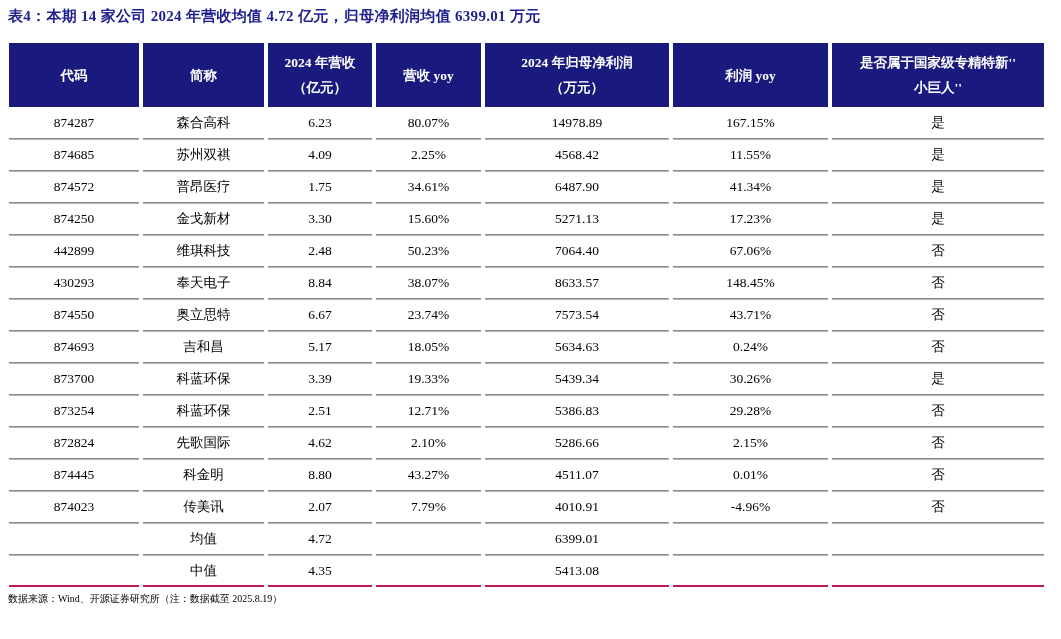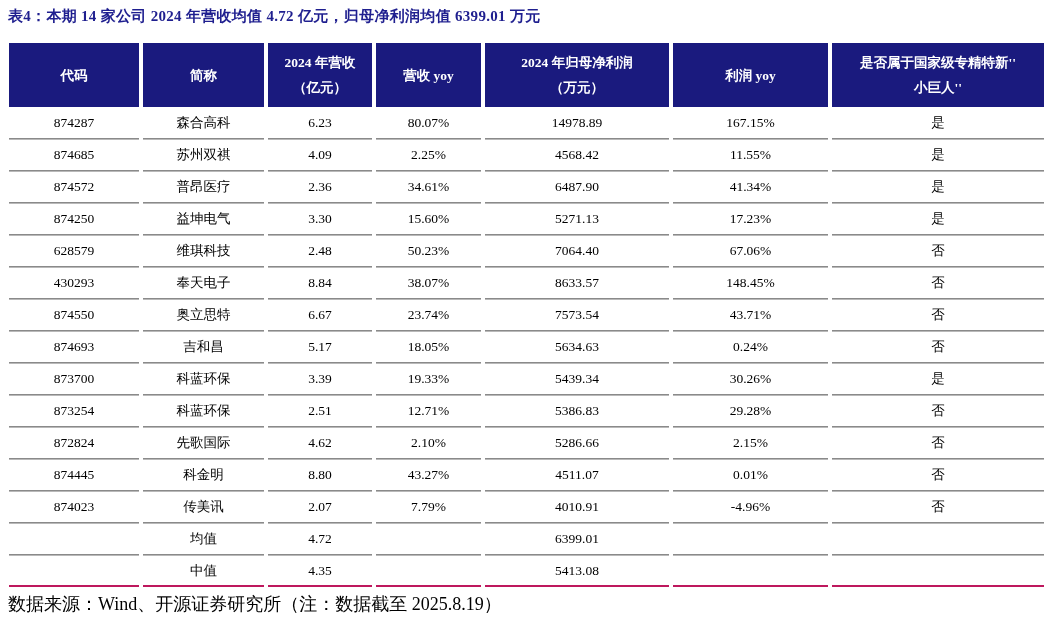--- a/index.html
+++ b/index.html
@@ -58,21 +58,21 @@
     border-bottom: 1px solid #8a8a8a;
     border-top: 1px solid #b9b9b9;
     background: #ffffff;
     white-space: nowrap;
   }
   tbody tr:first-child td { border-top: none; }
   tbody tr:last-child td { border-bottom: 2px solid #be185d; }
 
   .source-note {
     margin: 5px 0 0 8px;
-    font-size: 18px;
+    font-size: 10px;
     color: #000000;
     white-space: nowrap;
   }
 </style>
 </head>
 <body>
 
 <div class="page">
 
   <div class="table-title">表4：本期 14 家公司 2024 年营收均值 4.72 亿元，归母净利润均值 6399.01 万元</div>
@@ -130,37 +130,37 @@
           <td>苏州双祺</td>
           <td>4.09</td>
           <td>2.25%</td>
           <td>4568.42</td>
           <td>11.55%</td>
           <td>是</td>
         </tr>
         <tr>
           <td>874572</td>
           <td>普昂医疗</td>
-          <td>2.36</td>
+          <td>1.75</td>
           <td>34.61%</td>
           <td>6487.90</td>
           <td>41.34%</td>
           <td>是</td>
         </tr>
         <tr>
           <td>874250</td>
-          <td>益坤电气</td>
+          <td>金戈新材</td>
           <td>3.30</td>
           <td>15.60%</td>
           <td>5271.13</td>
           <td>17.23%</td>
           <td>是</td>
         </tr>
         <tr>
-          <td>628579</td>
+          <td>442899</td>
           <td>维琪科技</td>
           <td>2.48</td>
           <td>50.23%</td>
           <td>7064.40</td>
           <td>67.06%</td>
           <td>否</td>
         </tr>
         <tr>
           <td>430293</td>
           <td>奉天电子</td>

